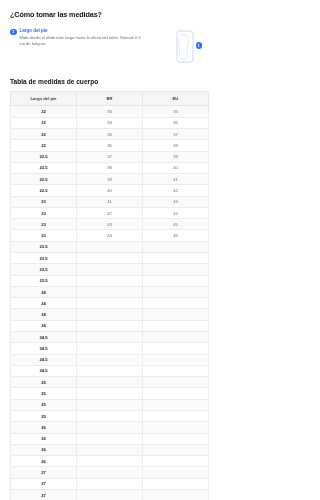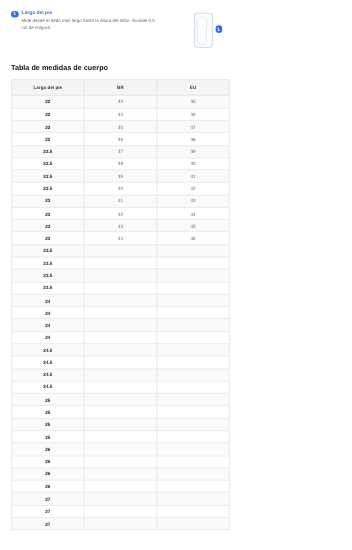--- a/index.html
+++ b/index.html
@@ -104,20 +104,21 @@
   }
   td.c0 { color: #1d1d1d; font-weight: bold; }
   tr:nth-child(odd) td { background: #fafafa; }
   tr:nth-child(even) td { background: #ffffff; }
 </style>
 </head>
 <body>
 
 <div class="page">
 
+  <div class="heading">¿Cómo tomar las medidas?</div>
 
   <div class="howto">
     <div class="step">
       <div class="badge">1</div>
       <div class="step-body">
         <div class="step-title">Largo del pie</div>
         <div class="step-desc">Mide desde el dedo más largo hasta la altura del talón. Súmale 0.5 cm de holgura.</div>
       </div>
     </div>
 

